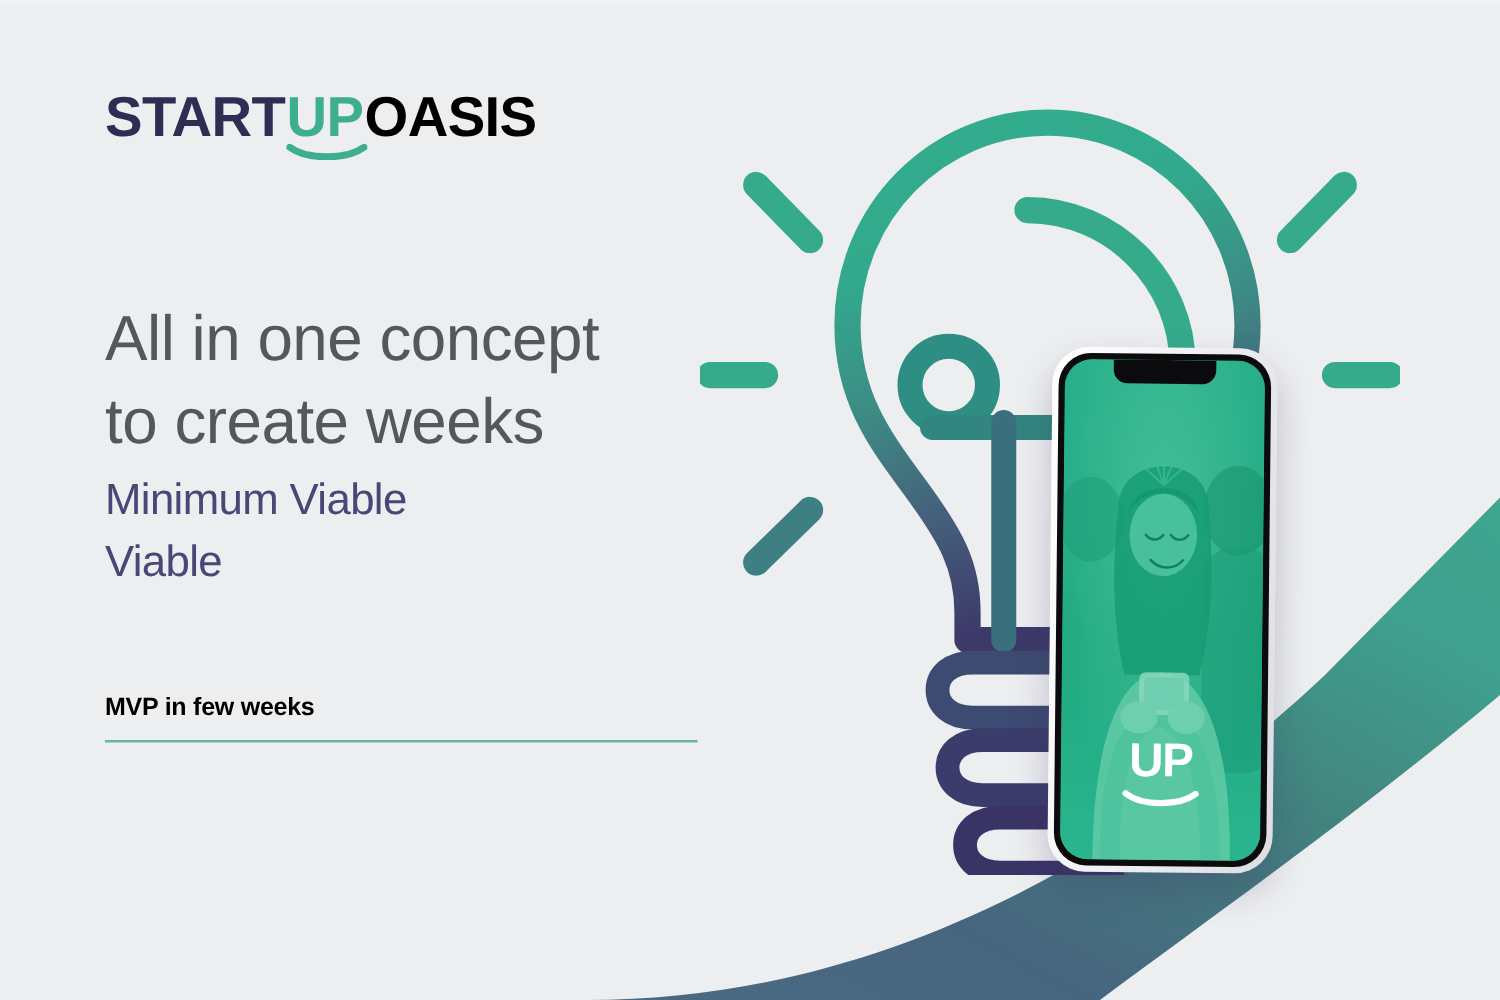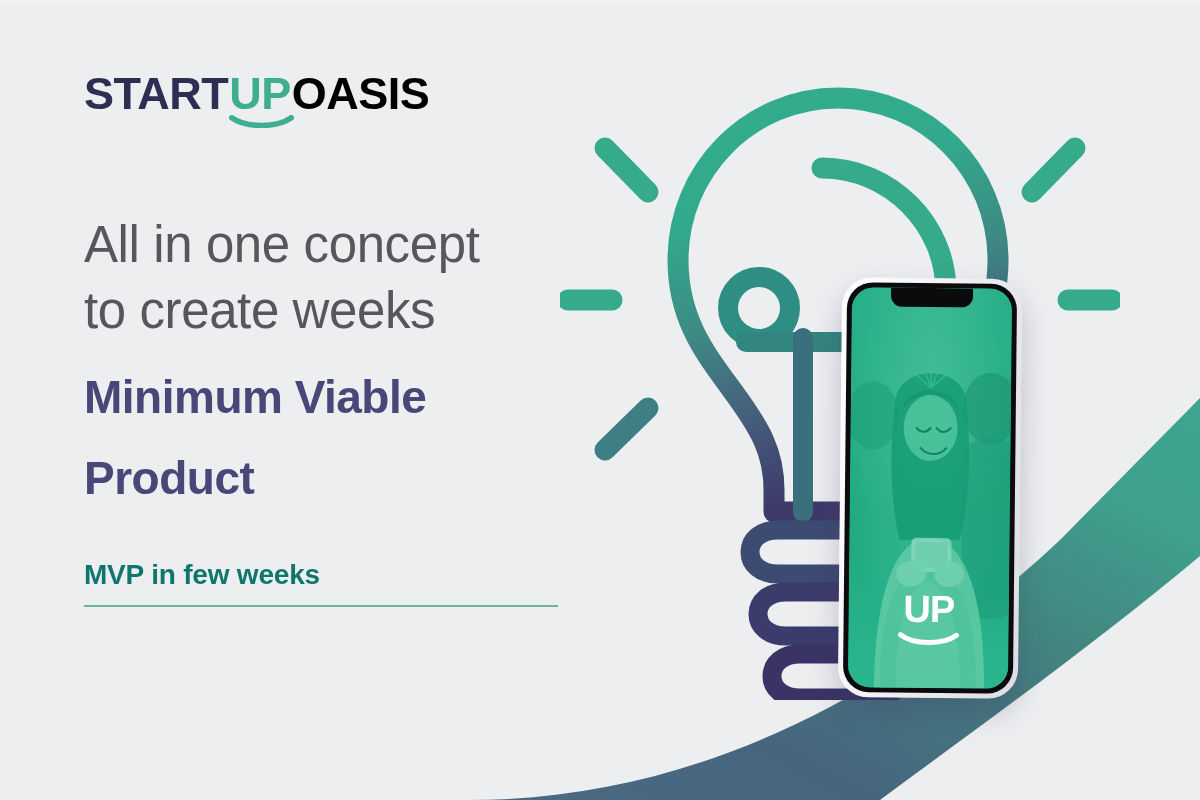--- a/index.html
+++ b/index.html
@@ -35,32 +35,32 @@
     font-size:45px; font-weight:bold; letter-spacing:-0.5px;
     font-family:"Liberation Sans", sans-serif;
   }
   .logo-start { color:#2e2d54; }
   .logo-oasis { color:#000000; }
   .logo-up-wrap { position:relative; display:inline-block; padding:0 1px; }
   .logo-up { color:#3fae90; }
   .logo-smile { position:absolute; left:1px; right:1px; bottom:-12px; height:13px; }
 
   
-  .copy { position:absolute; left:84px; top:212px; width:500px; }
+  .copy { position:absolute; left:84px; top:238px; width:500px; }
   .h-light {
     font-size:51px; font-weight:400; color:#56575a;
     line-height:1.30; letter-spacing:-0.4px;
   }
   .h-bold {
-    font-size:46px; font-weight:bold; color:#4b4678;
-    line-height:1.24; letter-spacing:-0.5px; margin-top:24px;
+    font-size:35px; font-weight:normal; color:#4b4678;
+    line-height:1.24; letter-spacing:-0.5px; margin-top:7px;
   }
   .sub {
-    margin-top:52px;
-    font-size:28px; font-weight:bold; color:#0f766e; letter-spacing:-0.2px;
+    margin-top:84px;
+    font-size:20px; font-weight:bold; color:#000000; letter-spacing:-0.2px;
   }
   .rule {
     margin-top:14px; width:474px; height:2px;
     background:#56a992; opacity:.85;
   }
 
   
   .phone {
     position:absolute; left:840px; top:278px;
     width:180px; height:420px;
@@ -190,21 +190,21 @@
         </svg>
       </span>
       <span class="logo-seg logo-oasis">OASIS</span>
     </div>
   </div>
 
   <div class="copy">
     <div class="h-light">All in one concept</div>
     <div class="h-light">to create weeks</div>
     <div class="h-bold">Minimum Viable</div>
-    <div class="h-bold">Product</div>
+    <div class="h-bold">Viable</div>
 
     <div class="sub">MVP in few weeks</div>
     <div class="rule"></div>
   </div>
 
   <div class="phone-shadow"></div>
   <div class="phone">
     <div class="phone-body">
       <div class="phone-bezel">
         <div class="phone-screen">

